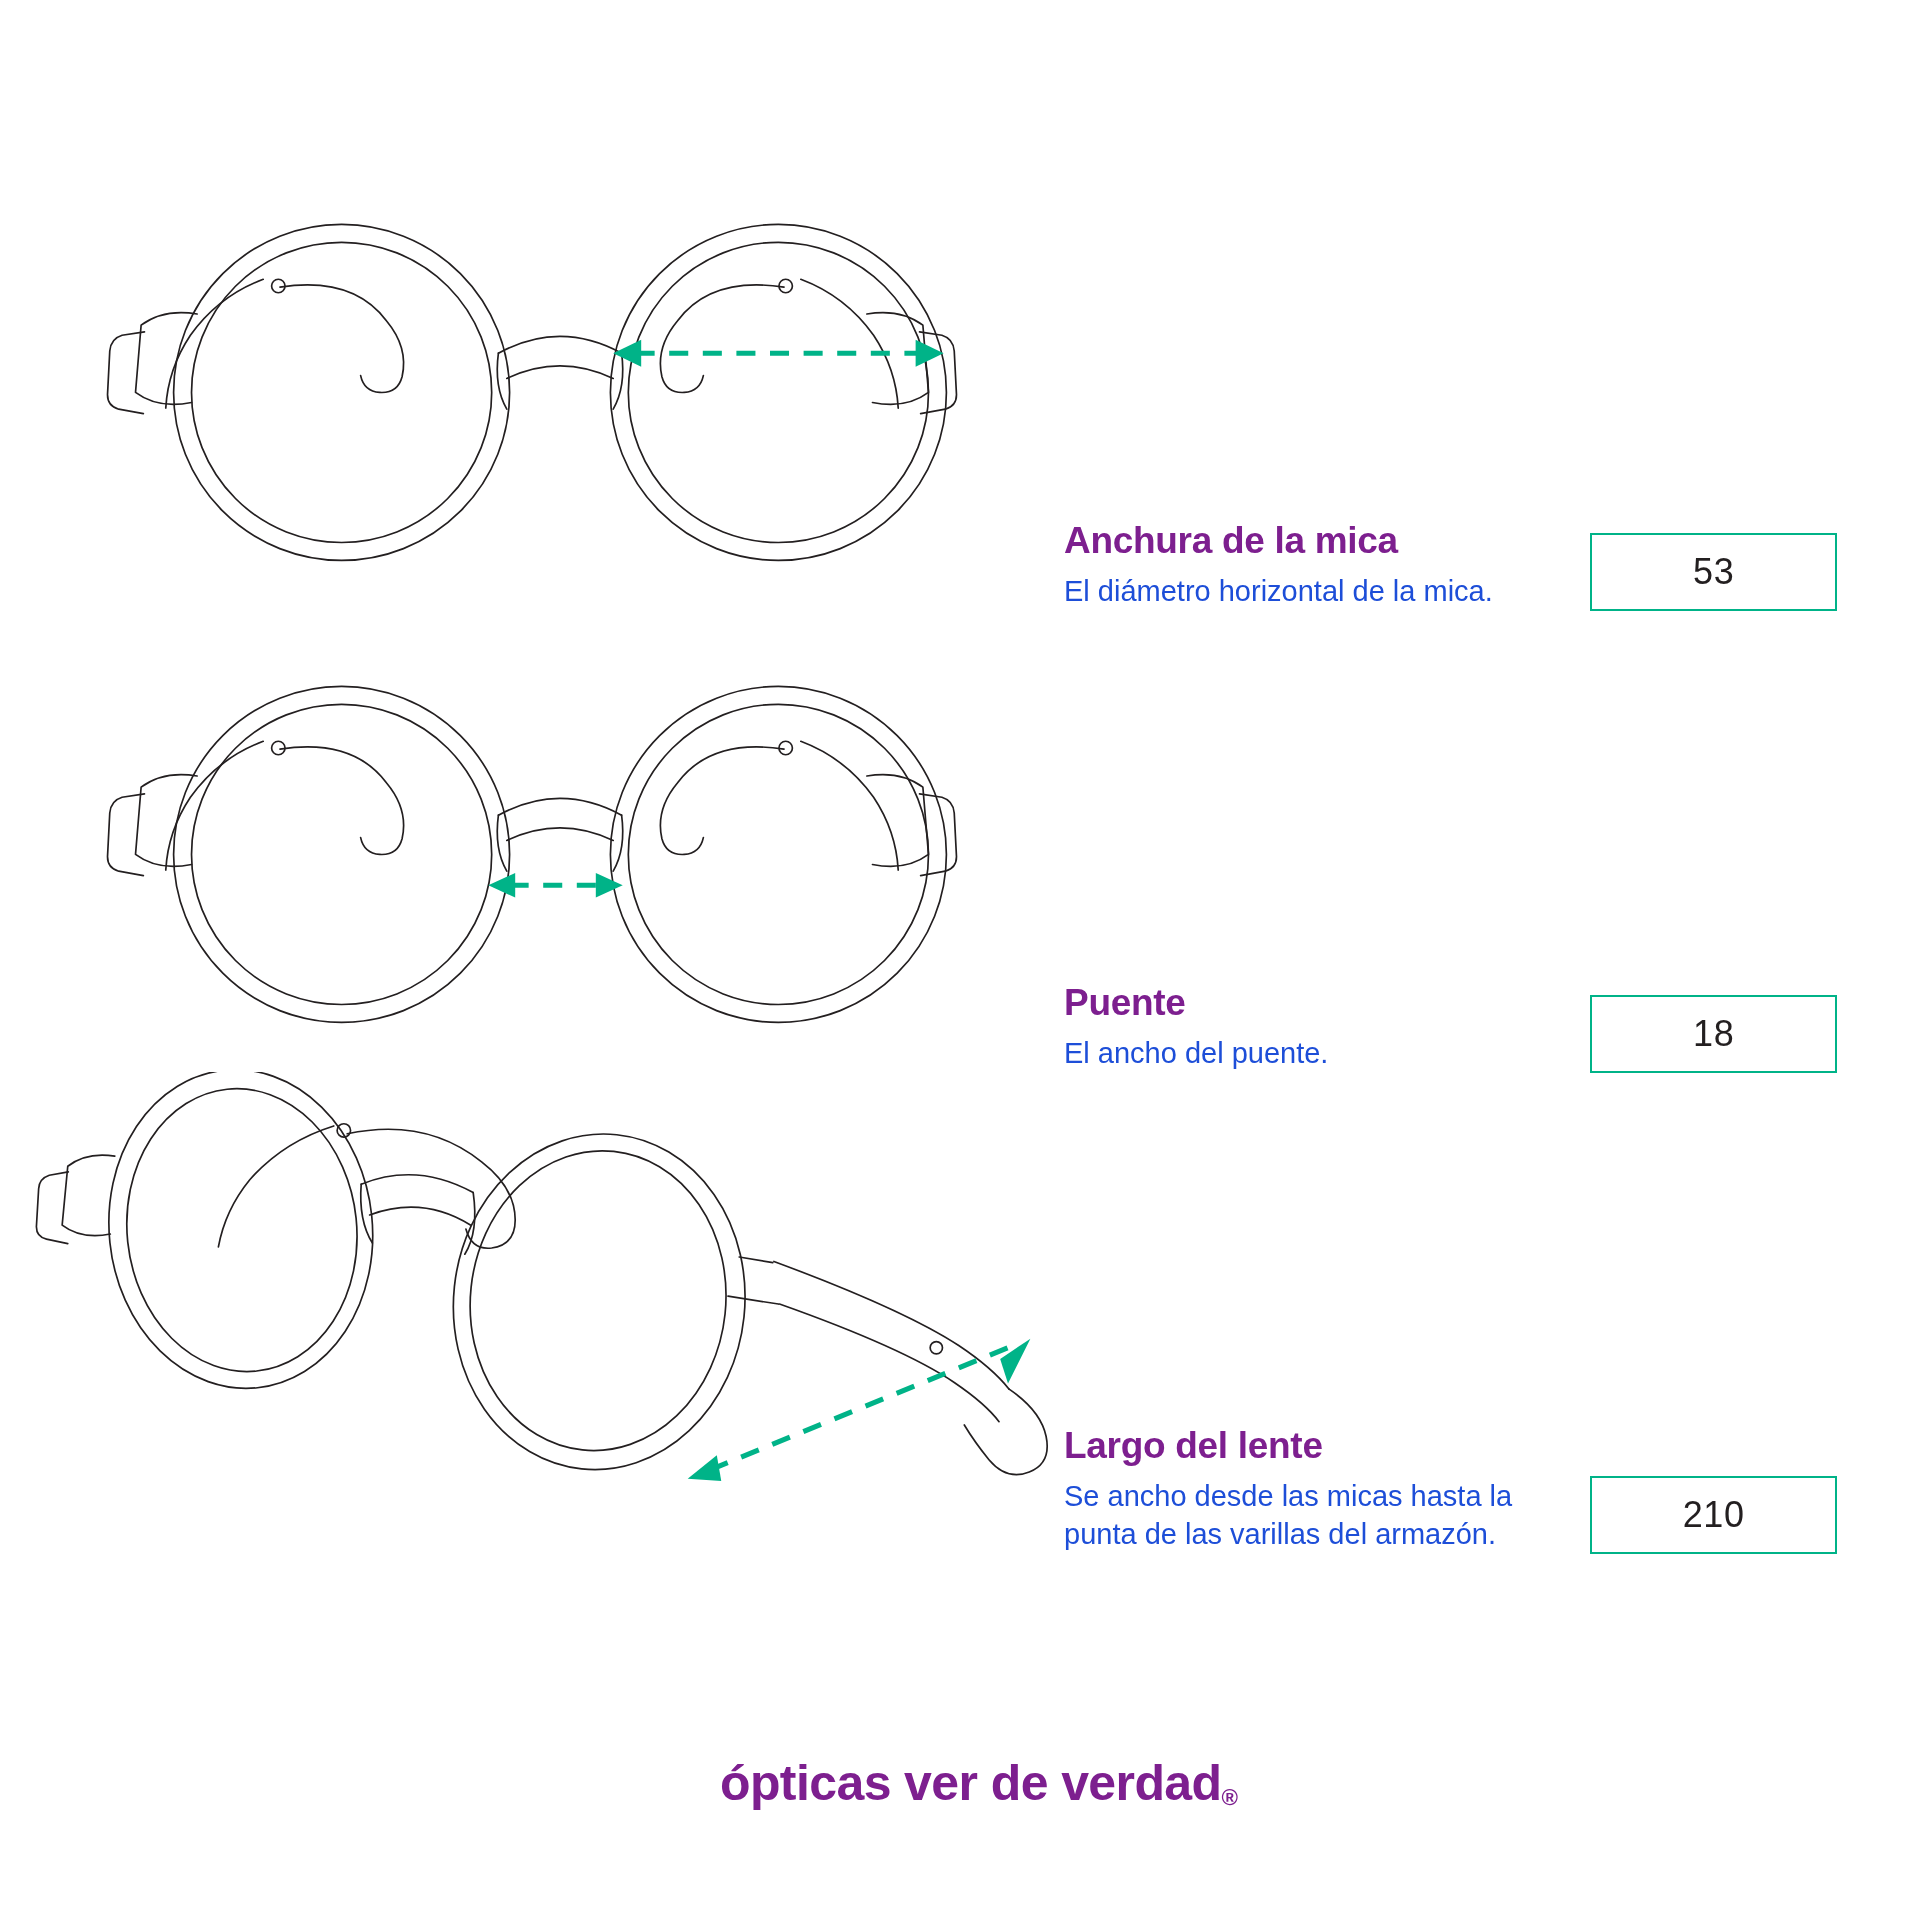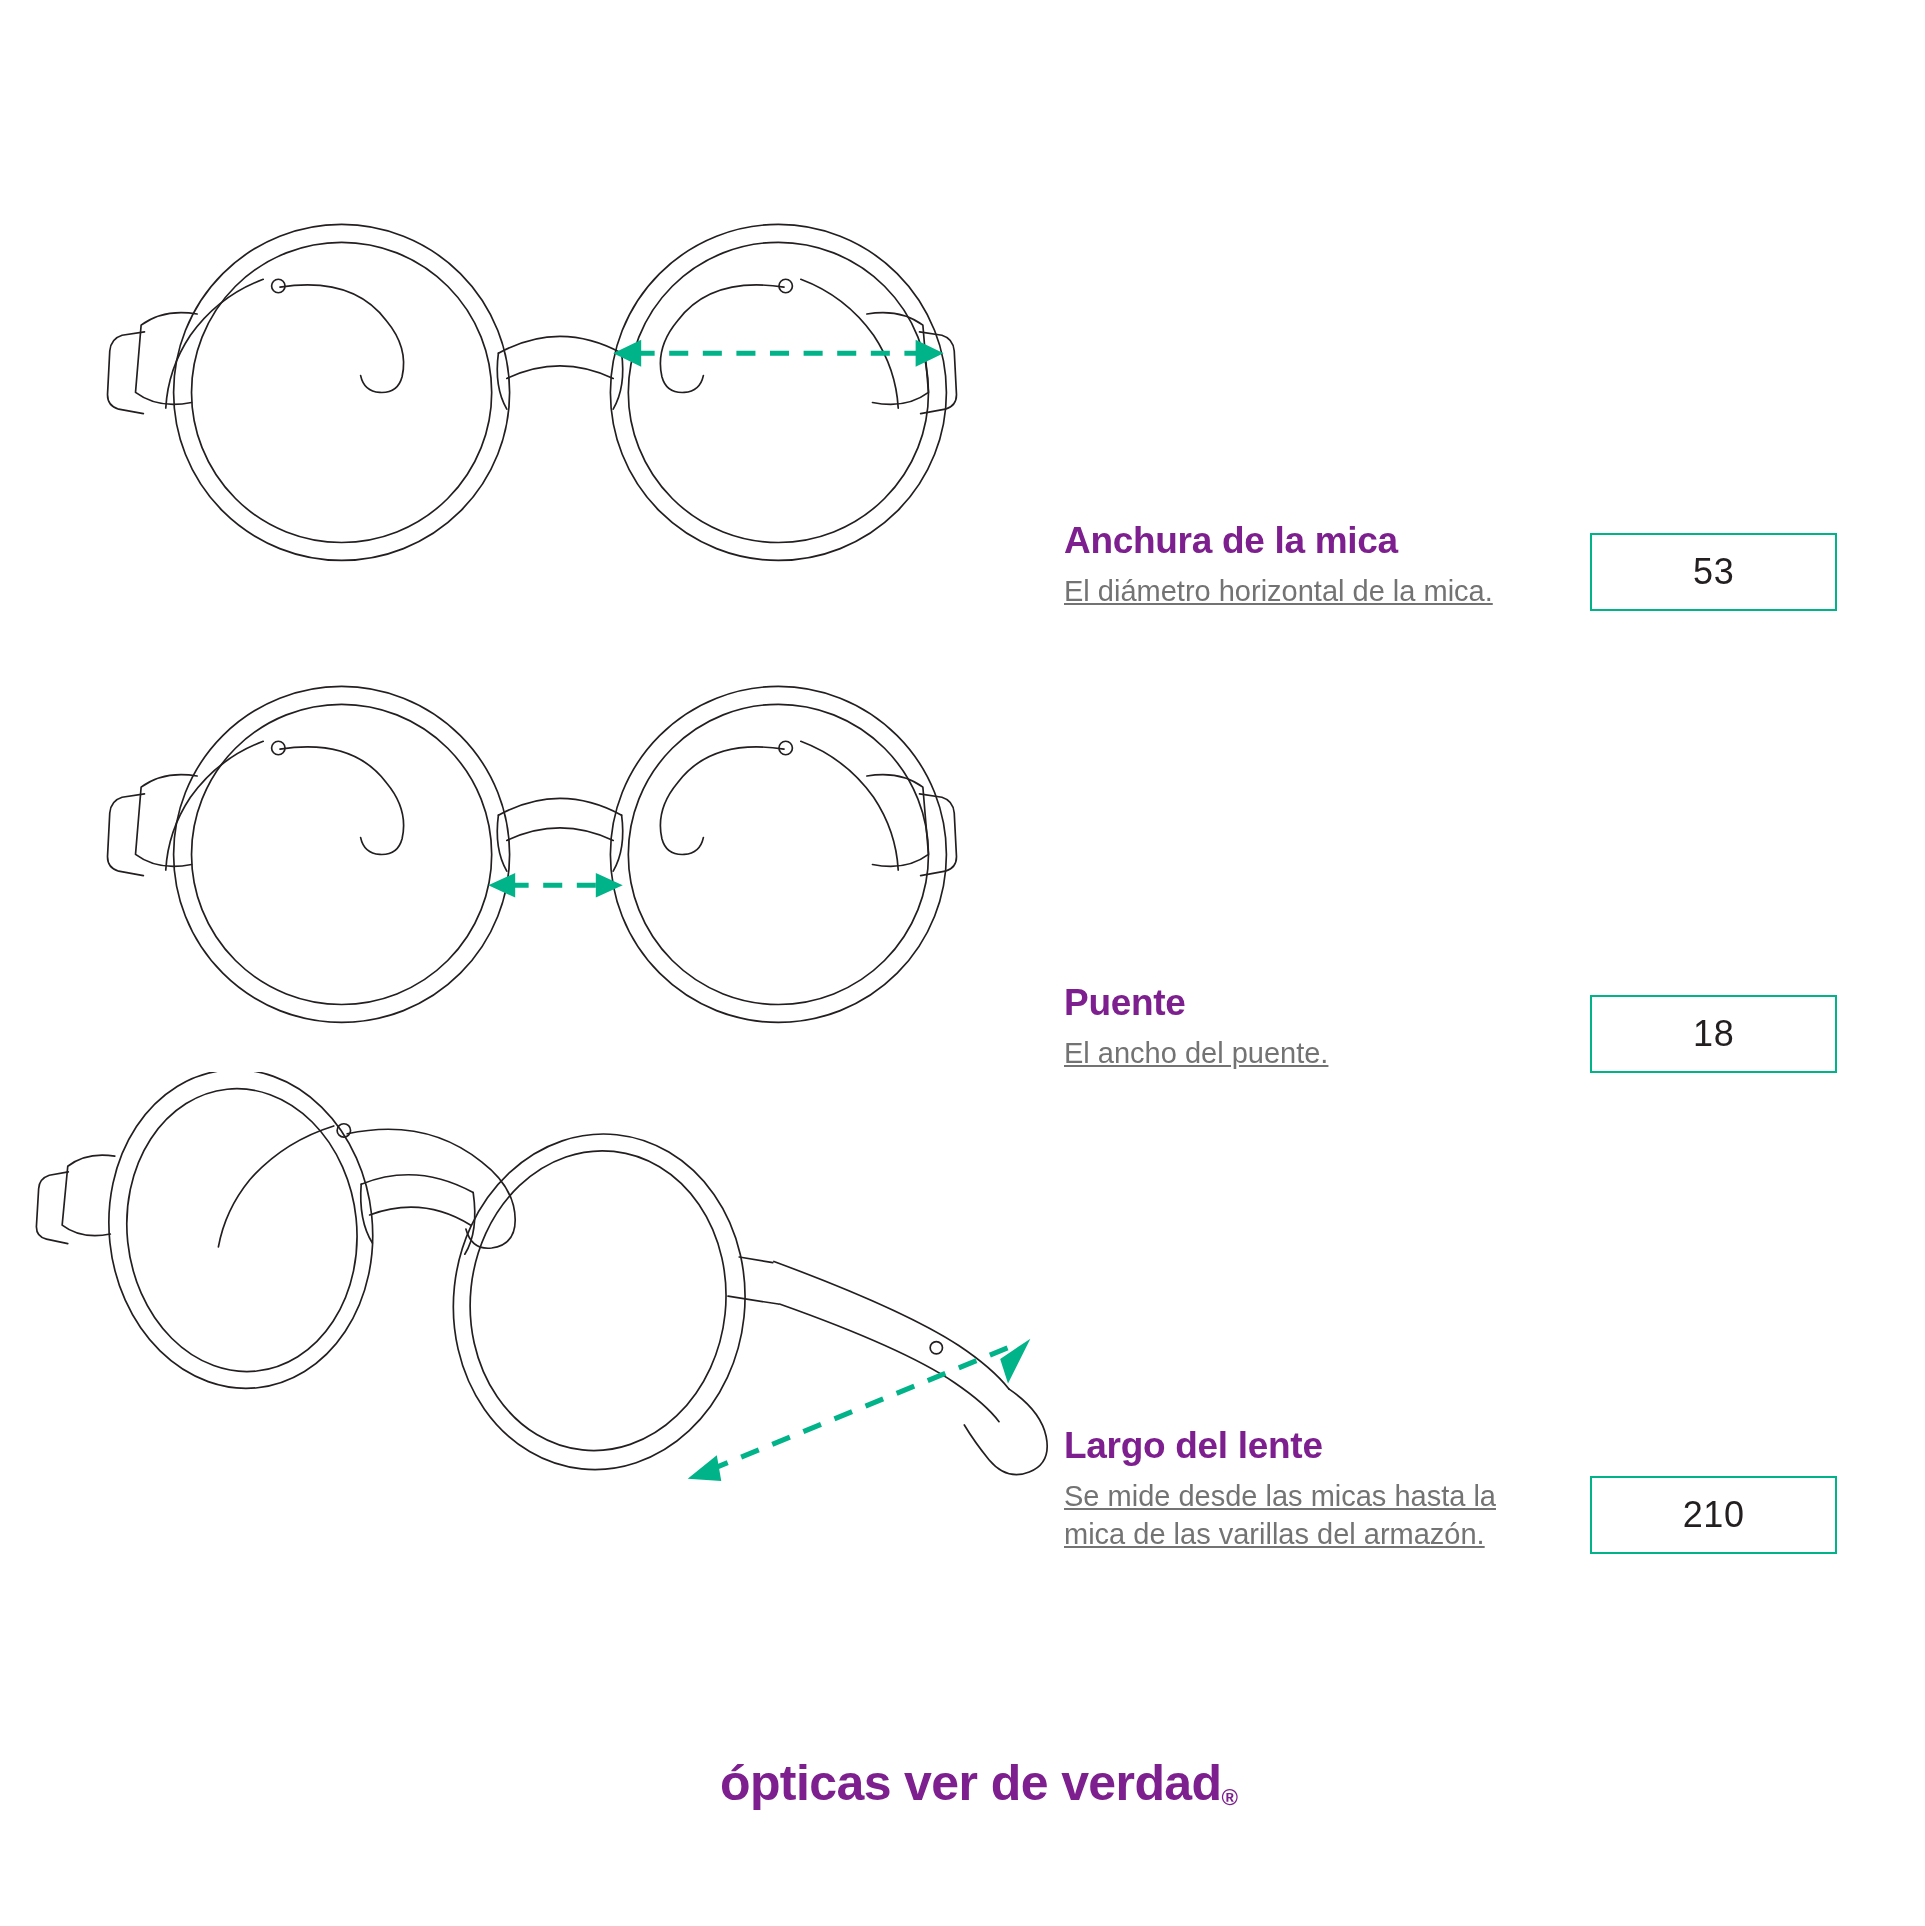--- a/index.html
+++ b/index.html
@@ -52,23 +52,22 @@
     font-size: 37px;
     line-height: 1.05;
     font-weight: bold;
     color: #7d1f8f;
     letter-spacing: -0.3px;
   }
   .desc p {
     margin: 0;
     font-size: 29px;
     line-height: 1.33;
-    color: #737373;
+    color: #1d4ed8;
     max-width: 471px;
-    text-decoration: underline;
   }
 
   .value-box {
     flex: 0 0 247px;
     width: 247px;
     margin-top: 17px;
     margin-left: 11.2px;
     height: 78px;
     border: 2.2px solid #00b388;
     box-sizing: border-box;
@@ -242,21 +241,21 @@
         </g>
         <g>
           <line class="measure" x1="1268" y1="710" x2="1800" y2="492"></line>
           <polygon class="measure-head" points="1228,726 1280,684 1288,730"></polygon>
           <polygon class="measure-head" points="1840,476 1786,512 1800,556"></polygon>
         </g>
       </svg>
     </div>
     <div class="desc">
       <h2>Largo del lente</h2>
-      <p>Se mide desde las micas hasta la mica de las varillas del armazón.</p>
+      <p>Se ancho desde las micas hasta la punta de las varillas del armazón.</p>
     </div>
     <div class="value-box">
       <span>210</span>
     </div>
   </div>
 
   <div class="footer">
     <span class="brand">ópticas ver de verdad</span><span class="reg">®</span>
   </div>
 

